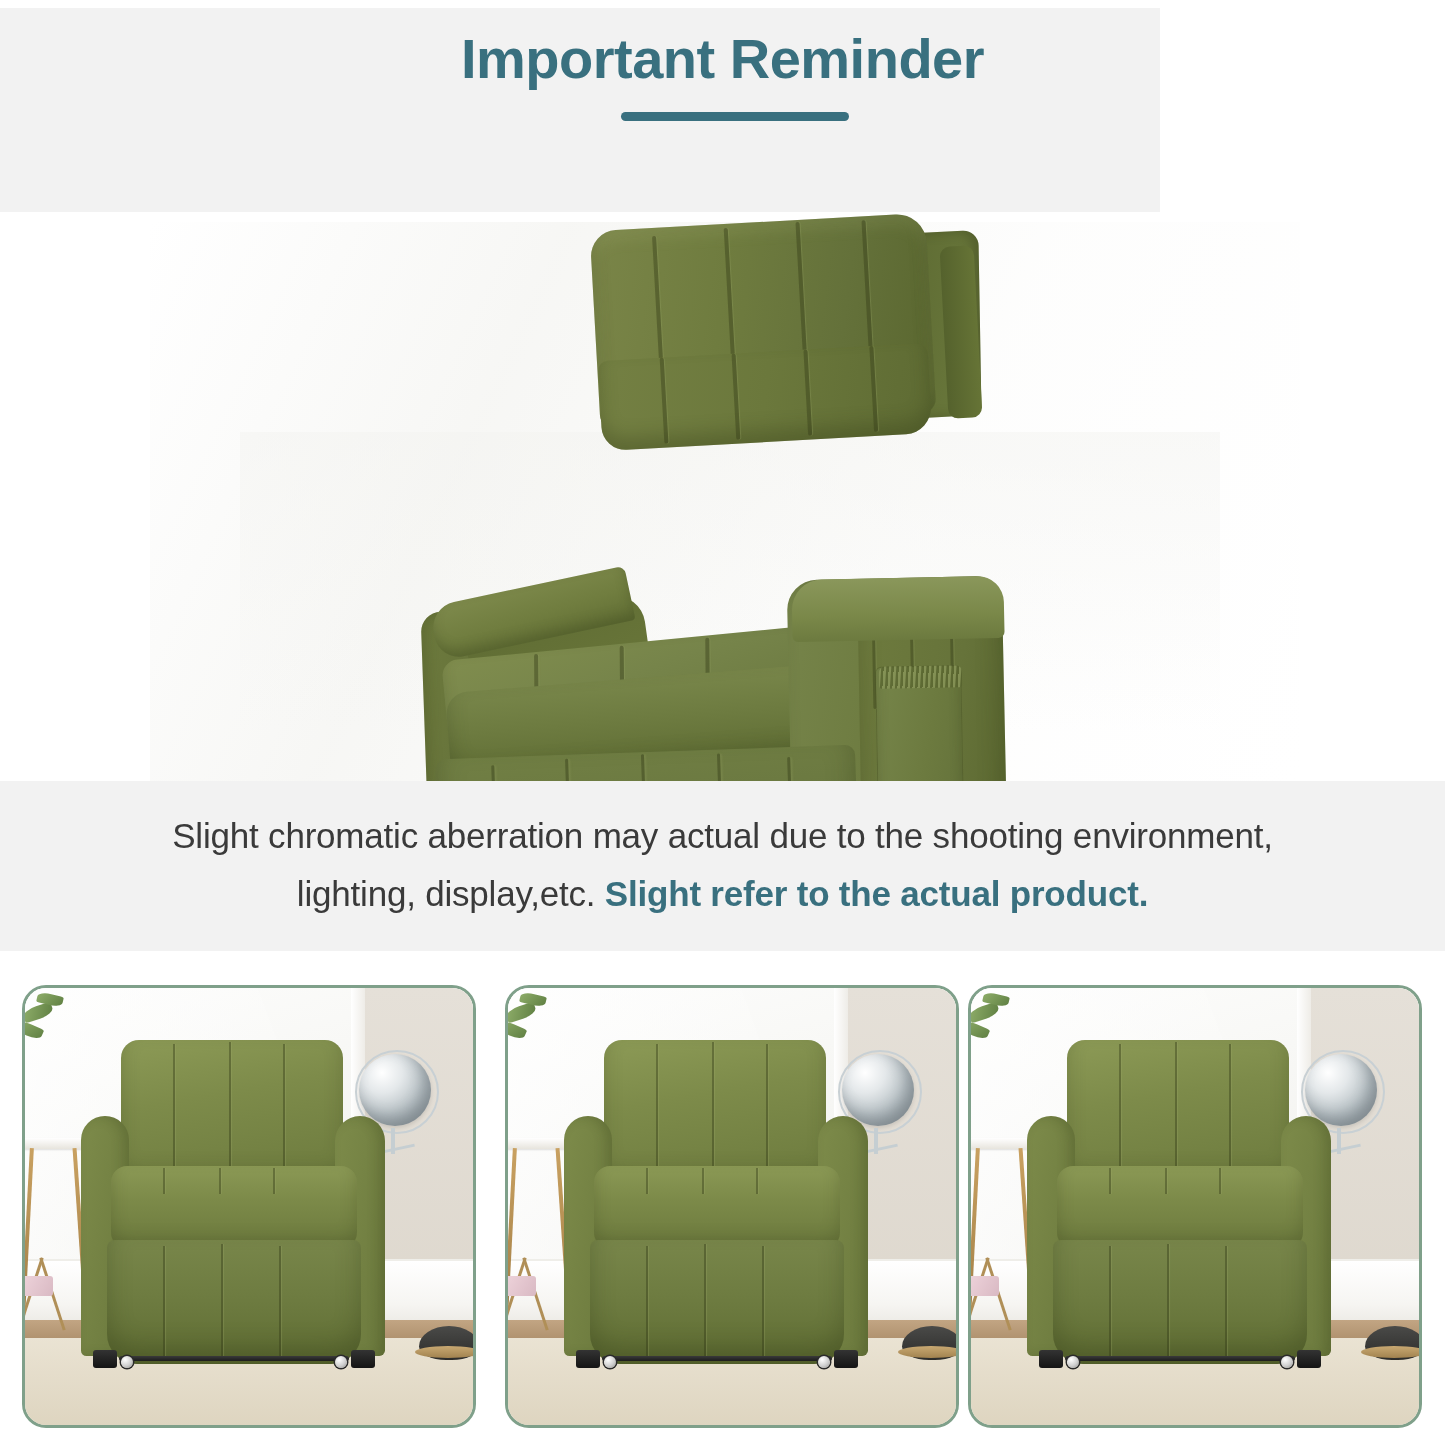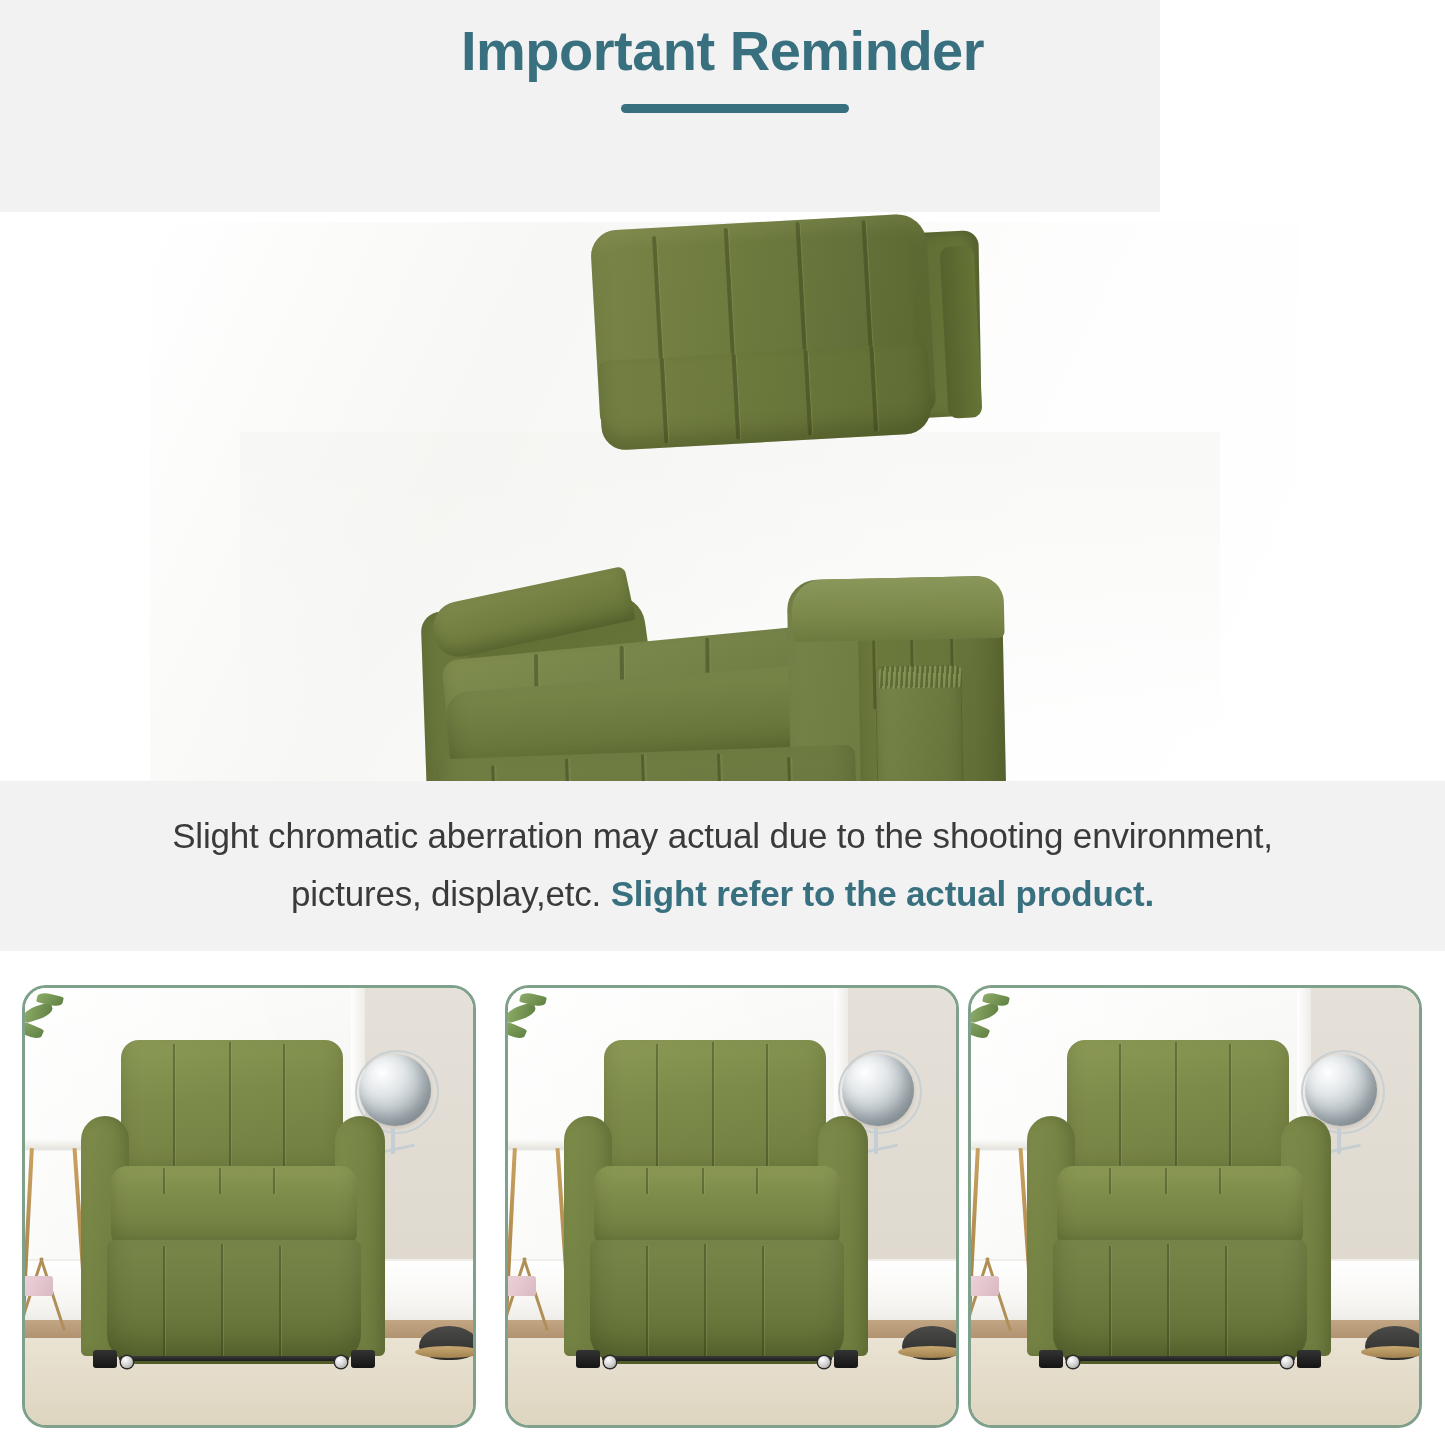--- a/index.html
+++ b/index.html
@@ -14,21 +14,21 @@
     position: relative;
     width: 1445px;
     height: 1445px;
     overflow: hidden;
     background: #ffffff;
   }
 
   
   .header-band {
     position: absolute;
-    left: 0; top: 0;
+    left: 0; top: 8px;
     width: 1160px;
     height: 212px;
     background: #f2f2f2;
   }
   .page-title {
     position: absolute;
     left: 0; top: 18px;
     width: 1445px;
     text-align: center;
     font-size: 56px;
@@ -483,21 +483,21 @@
         <div class="vseam" style="left:352px; top:10px; height:156px;"></div>
       </div>
 
     </div>
   </div>
 
   <div class="disclaimer-band">
     <div class="disclaimer-text">
       <span>Slight chromatic aberration may actual due to the shooting environment,</span>
       <br>
-      <span>pictures, display,etc. </span><span class="disclaimer-accent">Slight refer to the actual product.</span>
+      <span>lighting, display,etc. </span><span class="disclaimer-accent">Slight refer to the actual product.</span>
     </div>
   </div>
 
   <div class="thumb-row">
 
     <div class="thumb thumb-1">
       <div class="scene">
         <div class="wall-main"></div>
         <div class="wall-light-streak"></div>
         <div class="wall-right"></div>

